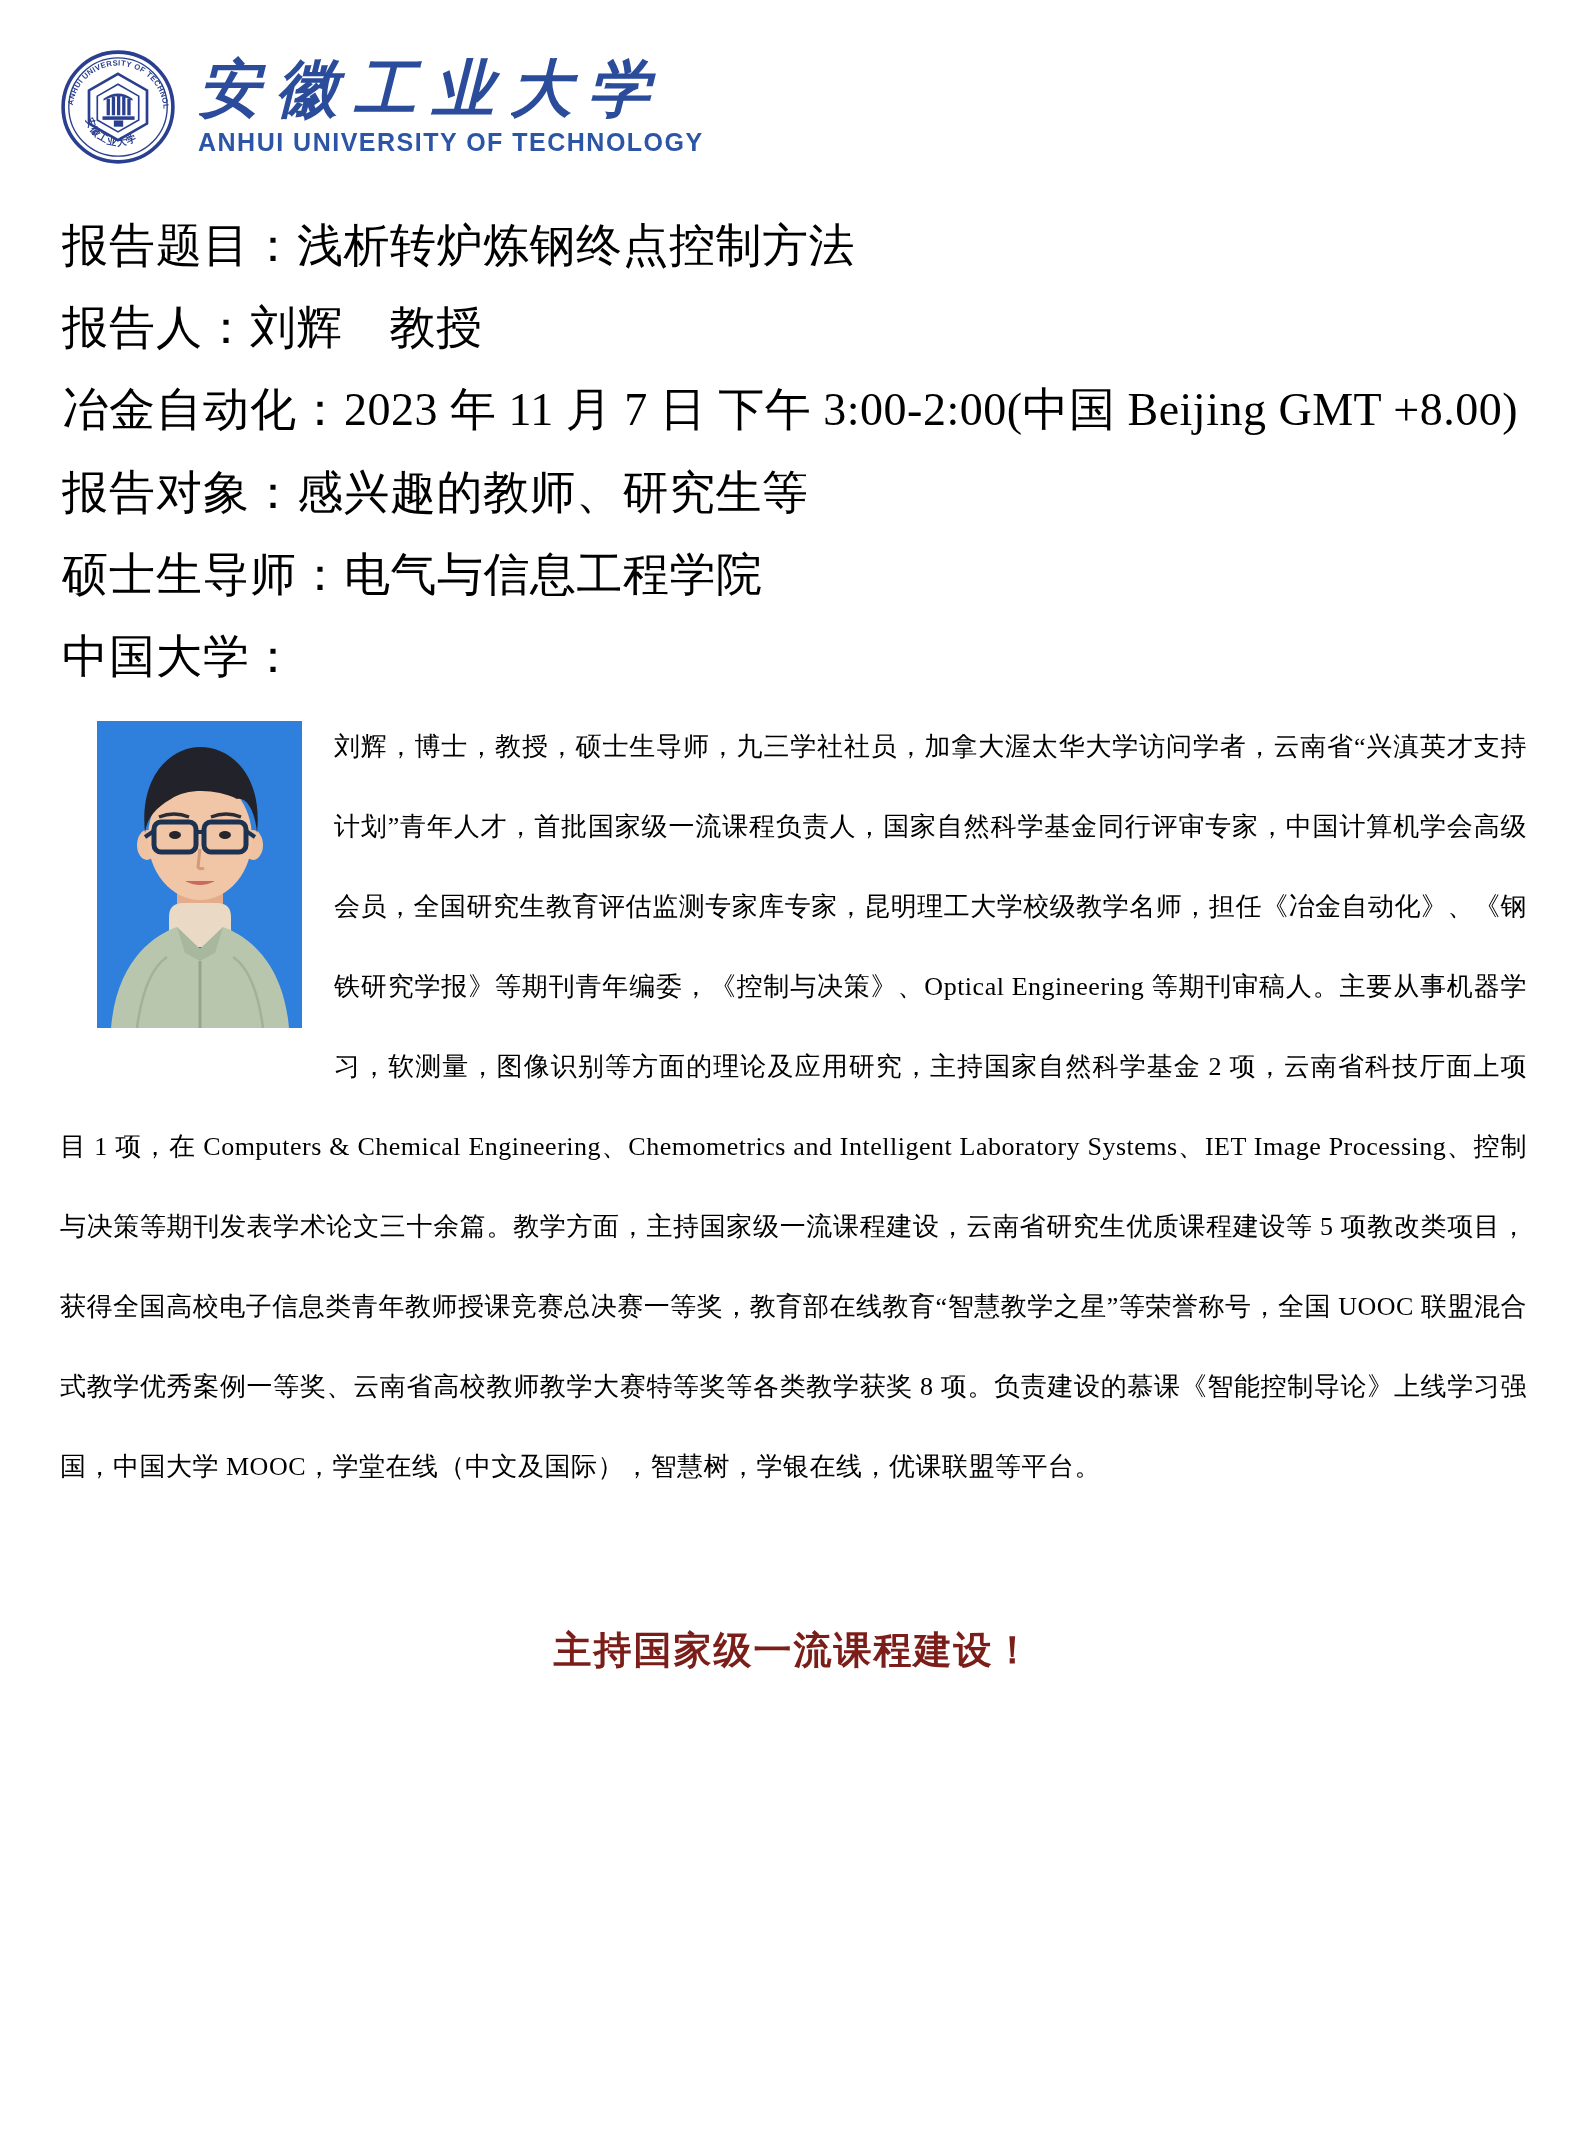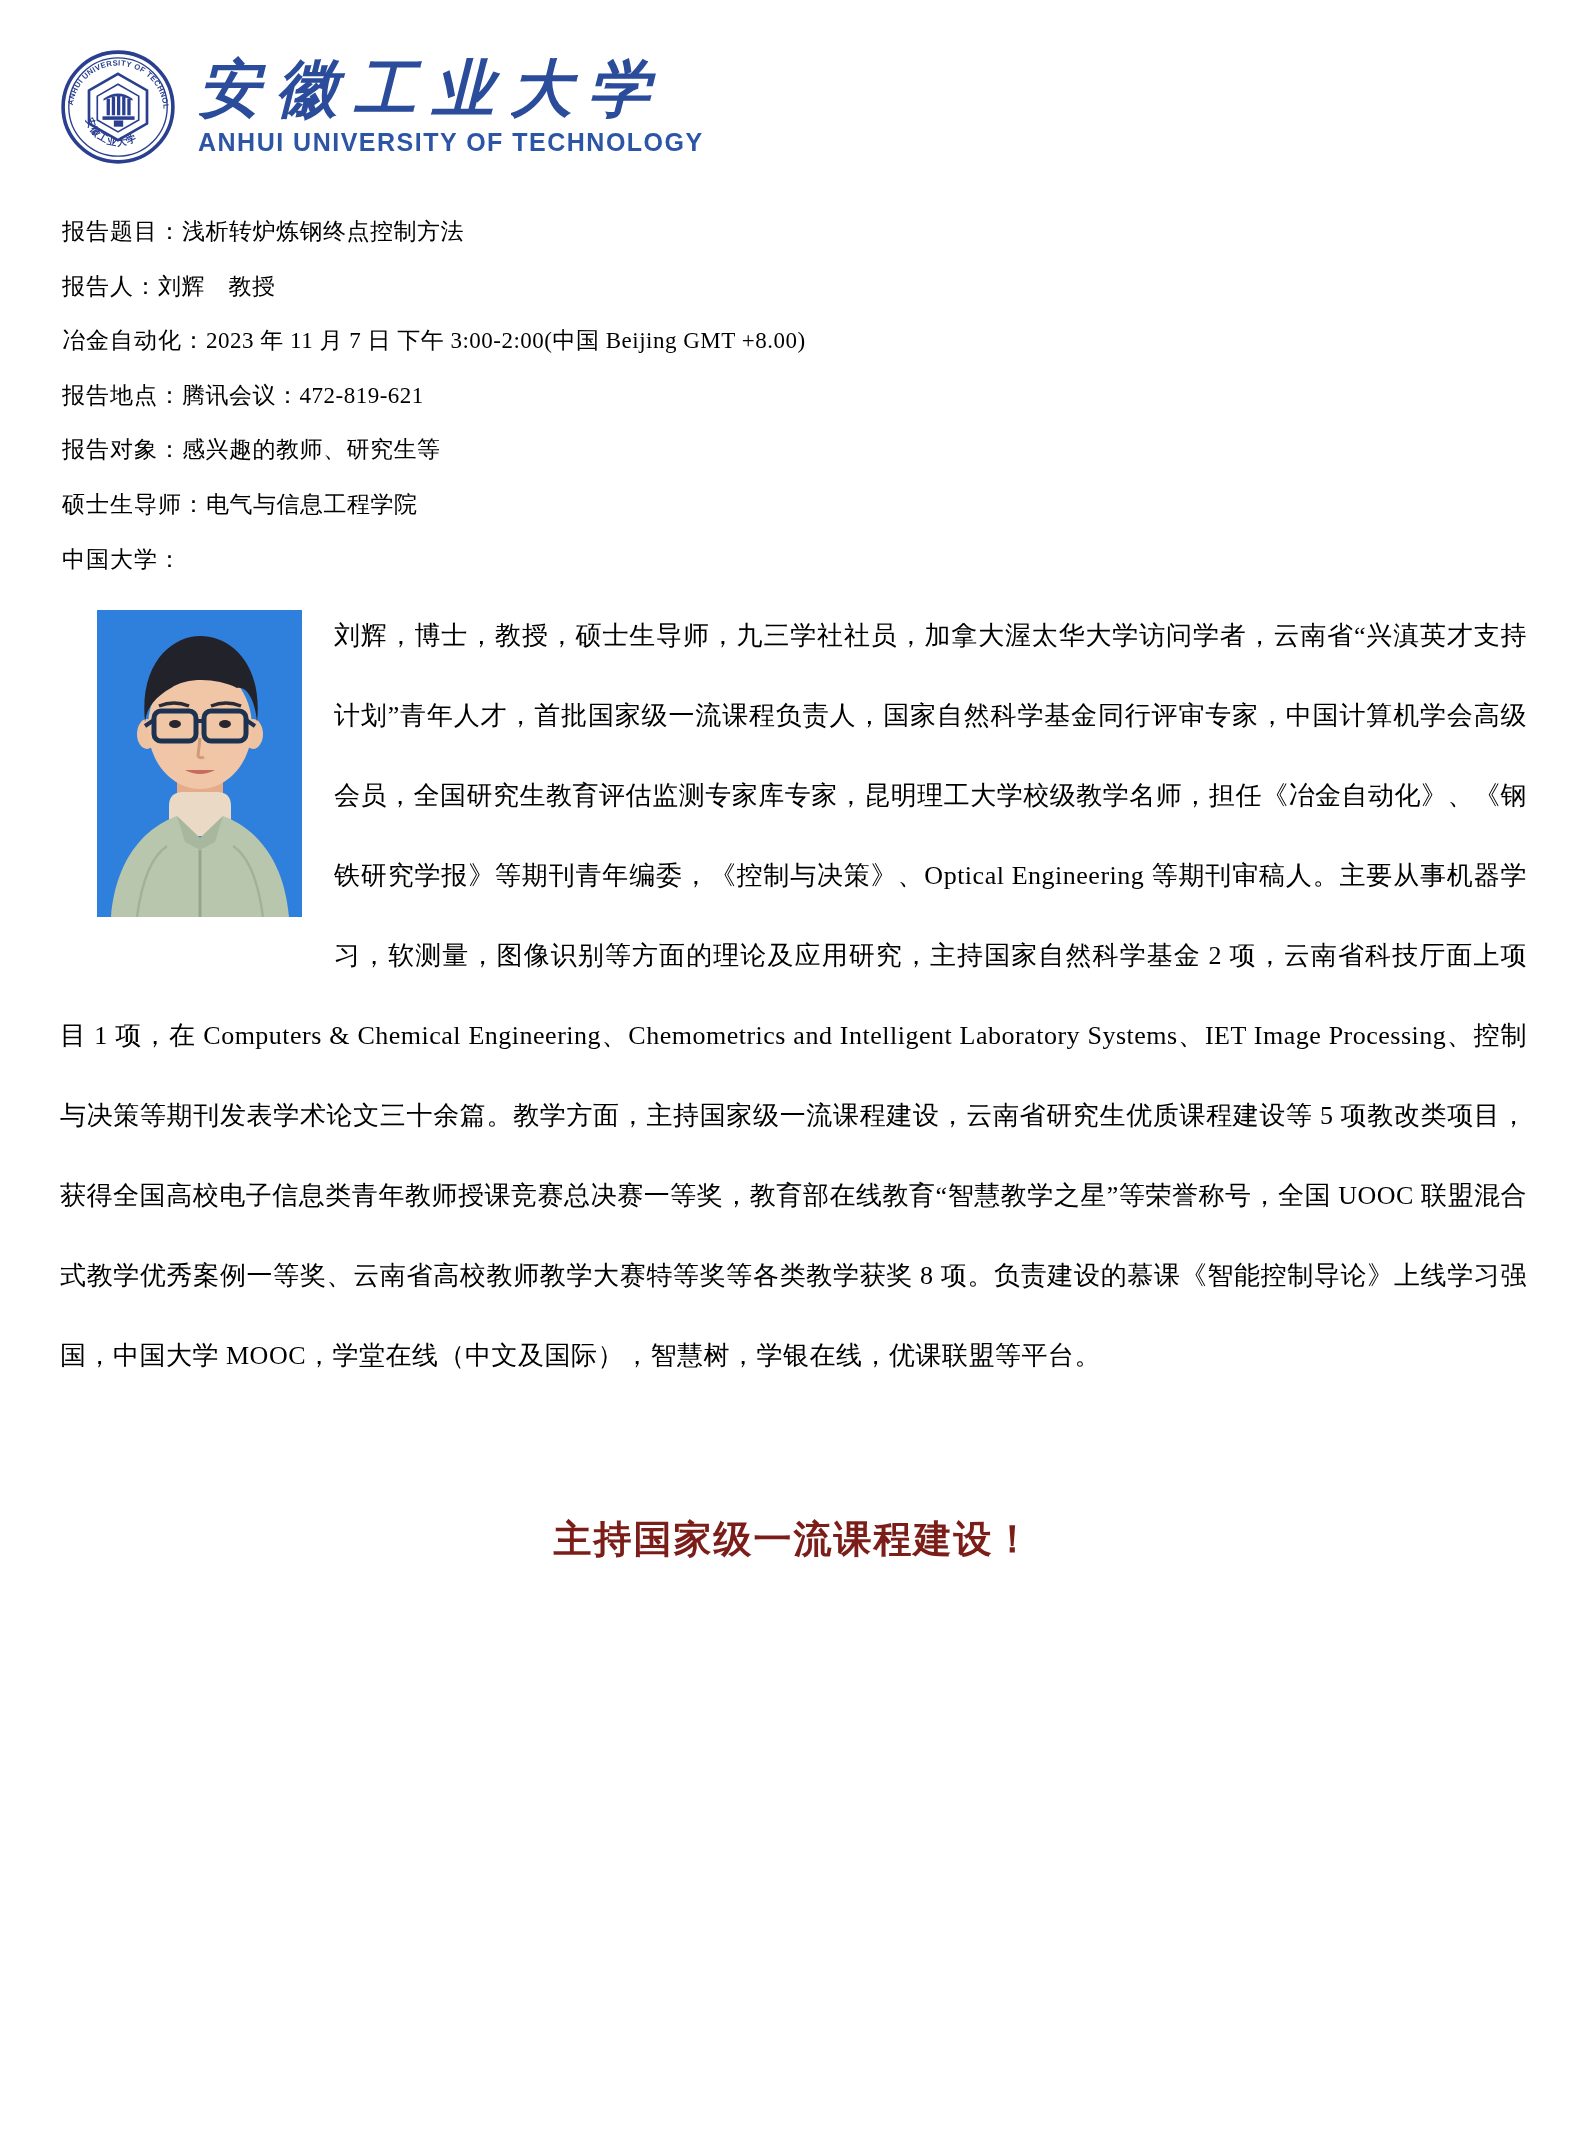--- a/index.html
+++ b/index.html
@@ -44,21 +44,21 @@
     font-weight: bold;
     color: #2d55a5;
     letter-spacing: 1.5px;
     margin-top: 6px;
     white-space: nowrap;
   }
 
   
   .info-list { margin-left: 2px; }
   .info-line {
-    font-size: 23px;
+    font-size: 46px;
     line-height: 1.2;
     margin-bottom: 27px;
     white-space: nowrap;
   }
   .info-line .label { letter-spacing: 1px; }
   .info-line .value { letter-spacing: 0.5px; }
 
   
   .bio {
     font-size: 26px;
@@ -129,23 +129,20 @@
     <div class="info-line">
       <span class="label">报告题目：</span><span class="value">浅析转炉炼钢终点控制方法</span>
     </div>
     <div class="info-line">
       <span class="label">报告人：</span><span class="value">刘辉　教授</span>
     </div>
     <div class="info-line">
       <span class="label">冶金自动化：</span><span class="value">2023 年 11 月 7 日  下午 3:00-2:00(中国 Beijing GMT +8.00)</span>
     </div>
     <div class="info-line">
-      <span class="label">报告地点：</span><span class="value">腾讯会议：472-819-621</span>
-    </div>
-    <div class="info-line">
       <span class="label">报告对象：</span><span class="value">感兴趣的教师、研究生等</span>
     </div>
     <div class="info-line">
       <span class="label">硕士生导师：</span><span class="value">电气与信息工程学院</span>
     </div>
     <div class="info-line">
       <span class="label">中国大学：</span><span class="value"></span>
     </div>
   </div>
 

